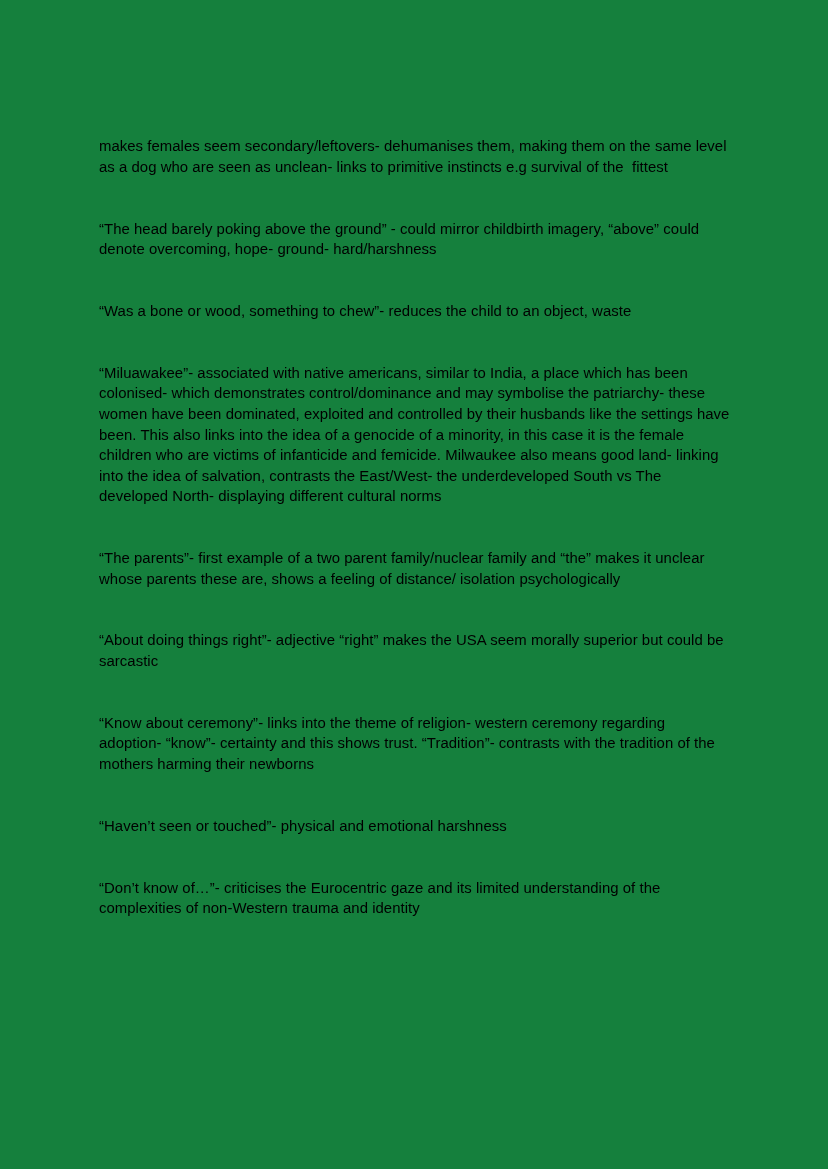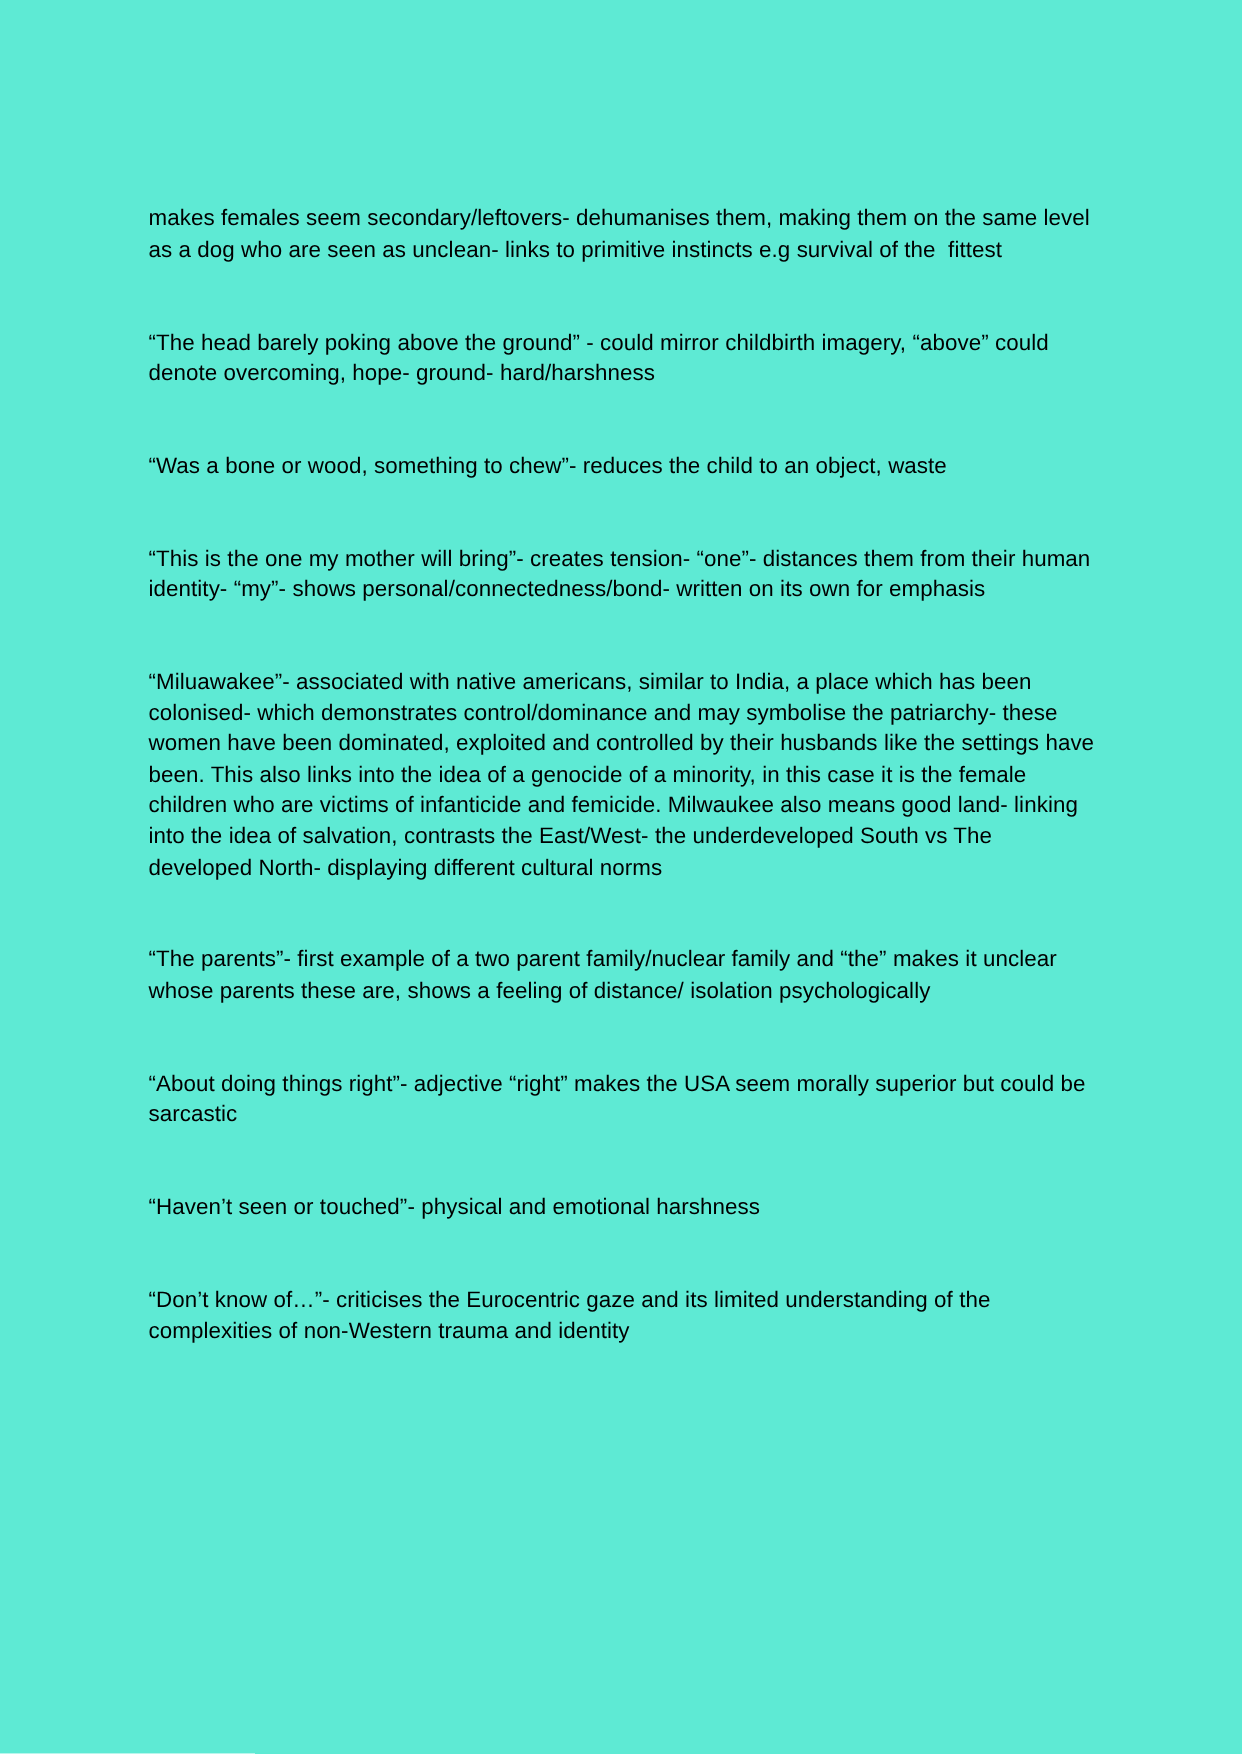--- a/index.html
+++ b/index.html
@@ -5,21 +5,21 @@
   * { box-sizing: border-box; }
   html, body {
     margin: 0;
     padding: 0;
     background: #ffffff;
   }
   .page {
     position: relative;
     width: 828px;
     height: 1169px;
-    background: #5eead4;
+    background: #15803d;
     overflow: hidden;
     font-family: "Liberation Sans", "DejaVu Sans", sans-serif;
   }
   .doc-body {
     position: absolute;
     left: 99px;
     top: 95px;
     width: 631px;
     color: #000000;
     font-size: 14.9px;
@@ -34,24 +34,24 @@
   }
 </style>
 </head>
 <body>
 
 <div class="page">
   <div class="doc-body">
     <p class="para">makes females seem secondary/leftovers- dehumanises them, making them on the same level as a dog who are seen as unclean- links to primitive instincts e.g survival of the  fittest</p>
     <p class="para">“The head barely poking above the ground” - could mirror childbirth imagery, “above” could denote overcoming, hope- ground- hard/harshness</p>
     <p class="para">“Was a bone or wood, something to chew”- reduces the child to an object, waste</p>
-    <p class="para">“This is the one my mother will bring”- creates tension- “one”- distances them from their human identity- “my”- shows personal/connectedness/bond- written on its own for emphasis</p>
     <p class="para">“Miluawakee”- associated with native americans, similar to India, a place which has been colonised- which demonstrates control/dominance and may symbolise the patriarchy- these women have been dominated, exploited and controlled by their husbands like the settings have been. This also links into the idea of a genocide of a minority, in this case it is the female children who are victims of infanticide and femicide. Milwaukee also means good land- linking into the idea of salvation, contrasts the East/West- the underdeveloped South vs The developed North- displaying different cultural norms</p>
     <p class="para">“The parents”- first example of a two parent family/nuclear family and “the” makes it unclear whose parents these are, shows a feeling of distance/ isolation psychologically</p>
     <p class="para">“About doing things right”- adjective “right” makes the USA seem morally superior but could be sarcastic</p>
+    <p class="para">“Know about ceremony”- links into the theme of religion- western ceremony regarding adoption- “know”- certainty and this shows trust. “Tradition”- contrasts with the tradition of the mothers harming their newborns</p>
     <p class="para">“Haven’t seen or touched”- physical and emotional harshness</p>
     <p class="para">“Don’t know of…”- criticises the Eurocentric gaze and its limited understanding of the complexities of non-Western trauma and identity</p>
     
     
     
     
     
     
     
     

